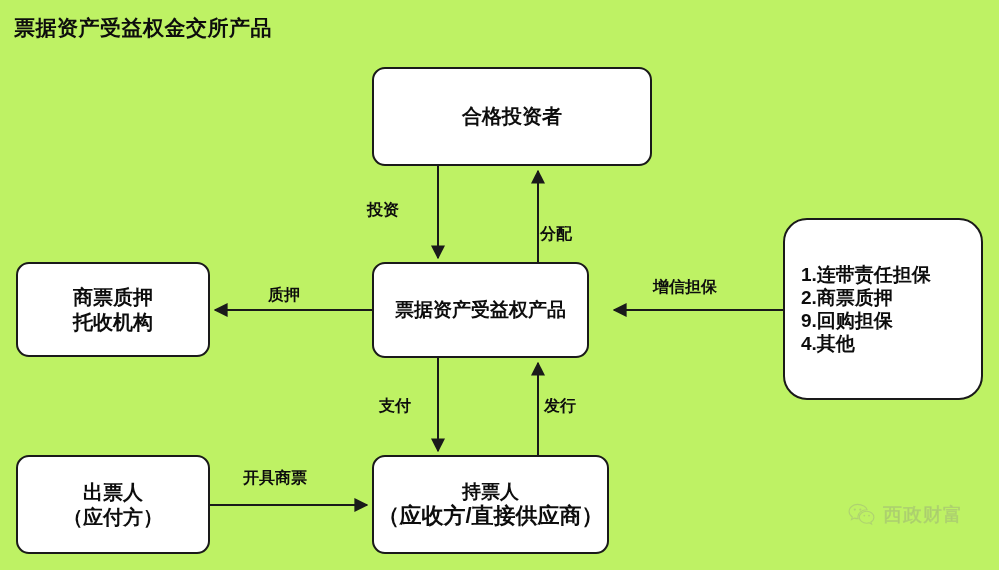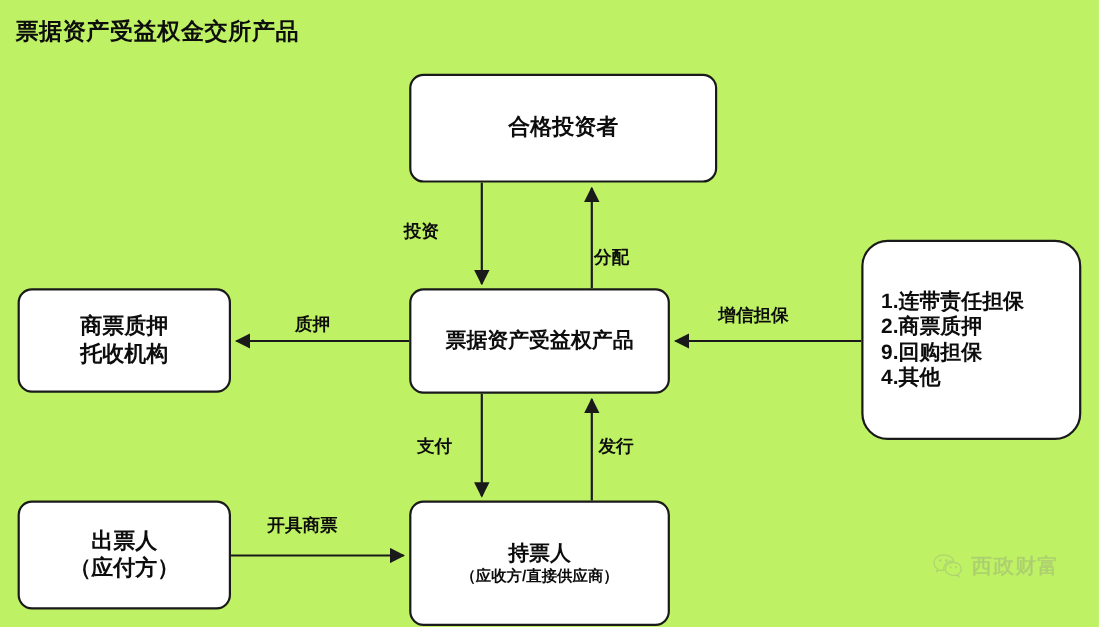--- a/index.html
+++ b/index.html
@@ -46,27 +46,27 @@
     justify-content: center;
     text-align: center;
     font-weight: bold;
     color: #0d0d0d;
     line-height: 1.22;
   }
   .node .lines { width: 100%; }
   .node .line { display: block; white-space: nowrap; }
 
   #node-investor   { left: 372px; top: 67px;  width: 280px; height: 99px;  border-radius: 13px; font-size: 20px; }
-  #node-product    { left: 372px; top: 262px; width: 237px; height: 96px;  border-radius: 13px; font-size: 19px; }
+  #node-product    { left: 372px; top: 262px; width: 217px; height: 96px;  border-radius: 13px; font-size: 19px; }
   #node-custodian  { left: 16px;  top: 262px; width: 194px; height: 95px;  border-radius: 13px; font-size: 20px; }
   #node-credit     { left: 783px; top: 218px; width: 200px; height: 182px; border-radius: 24px; font-size: 19px;
                      justify-content: flex-start; text-align: left; padding-left: 16px; }
   #node-drawer     { left: 16px;  top: 455px; width: 194px; height: 99px;  border-radius: 13px; font-size: 20px; }
-  #node-holder     { left: 372px; top: 455px; width: 237px; height: 114px;  border-radius: 13px; font-size: 19px; }
-  #node-holder .line.sub { font-size: 14px; }
+  #node-holder     { left: 372px; top: 455px; width: 237px; height: 99px;  border-radius: 13px; font-size: 19px; }
+  #node-holder .line.sub { font-size: 22px; }
 
   .edge-label {
     position: absolute;
     font-size: 16px;
     font-weight: bold;
     color: #0d0d0d;
     white-space: nowrap;
   }
   #label-invest      { left: 367px; top: 200px; }
   #label-distribute  { left: 540px; top: 200px; margin-top: 24px; }

